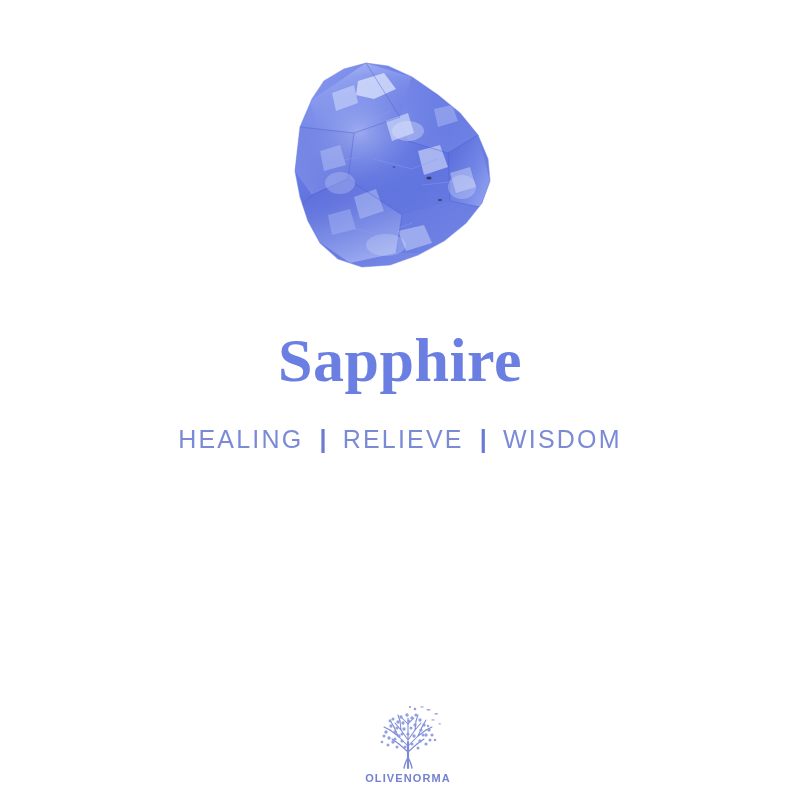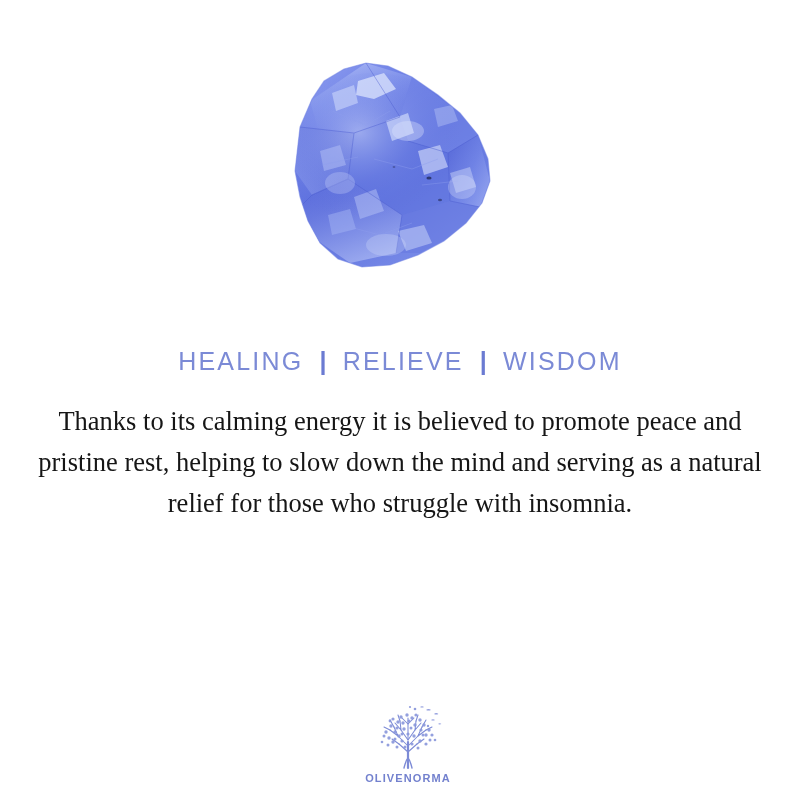--- a/index.html
+++ b/index.html
@@ -57,21 +57,21 @@
     margin: 0;
     text-align: center;
     height: 70px;
     display: flex;
     align-items: center;
     justify-content: center;
   }
 
   
   .subtitle {
-    margin-top: 24px;
+    margin-top: 32px;
     font-family: "Liberation Sans", "DejaVu Sans", sans-serif;
     font-size: 25px;
     font-weight: 300;
     letter-spacing: 2.2px;
     color: #7B8AD6;
     text-align: center;
     line-height: 1;
     white-space: nowrap;
   }
   .subtitle .sep {
@@ -219,30 +219,30 @@
         </g>
 
         <path d="M38,72 L50,44 L62,26 L82,14 L104,8 L126,11 L150,22
                  L176,40 L198,58 L216,80 L226,104 L228,126 L220,148
                  L204,168 L182,186 L156,200 L128,210 L100,212
                  L76,204 L58,188 L46,166 L38,142 L33,116 Z" fill="none" stroke="#6F81E4" stroke-width="1.1" opacity="0.5"></path>
       </svg>
     </div>
   </div>
 
+  <h1 class="title">Sapphire</h1>
 
   <div class="subtitle">
     <span>HEALING</span>
     <span class="sep">|</span>
     <span>RELIEVE</span>
     <span class="sep">|</span>
     <span>WISDOM</span>
   </div>
 
-  <p class="body-copy">Thanks to its calming energy it is believed to promote peace and pristine rest, helping to slow down the mind and serving as a natural relief for those who struggle with insomnia.</p>
 
   <div class="brand">
     <svg class="brand-mark" viewBox="0 0 80 70" xmlns="http://www.w3.org/2000/svg">
       <g stroke="#7D8BD6" fill="none" stroke-width="1.05" stroke-linecap="round">
 
         <path d="M40,66 L40,40" stroke-width="2.2"></path>
         <path d="M36,66 Q38,58 40,56 Q42,58 44,66" stroke-width="1.4"></path>
 
         <path d="M40,44 L30,34 M40,44 L50,34 M40,38 L33,28 M40,38 L47,28"></path>
         <path d="M40,50 L31,42 M40,50 L49,42"></path>

